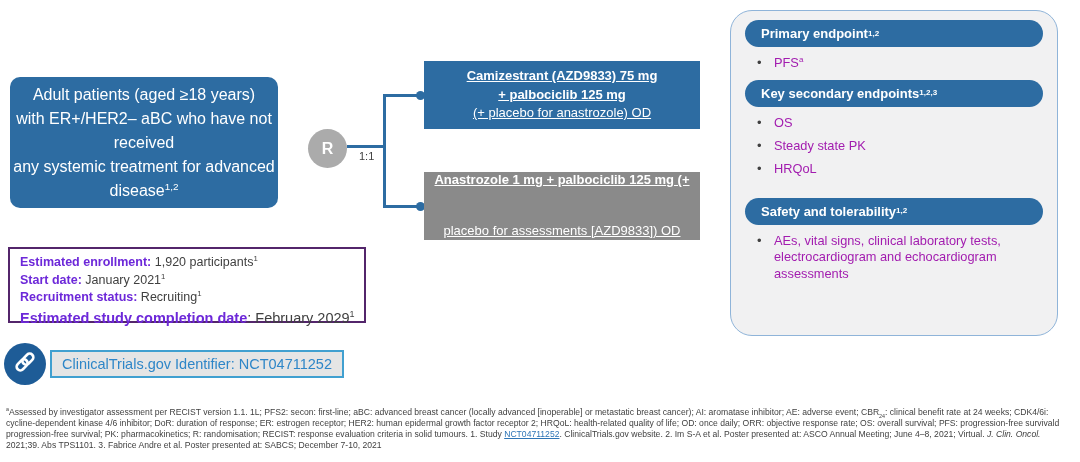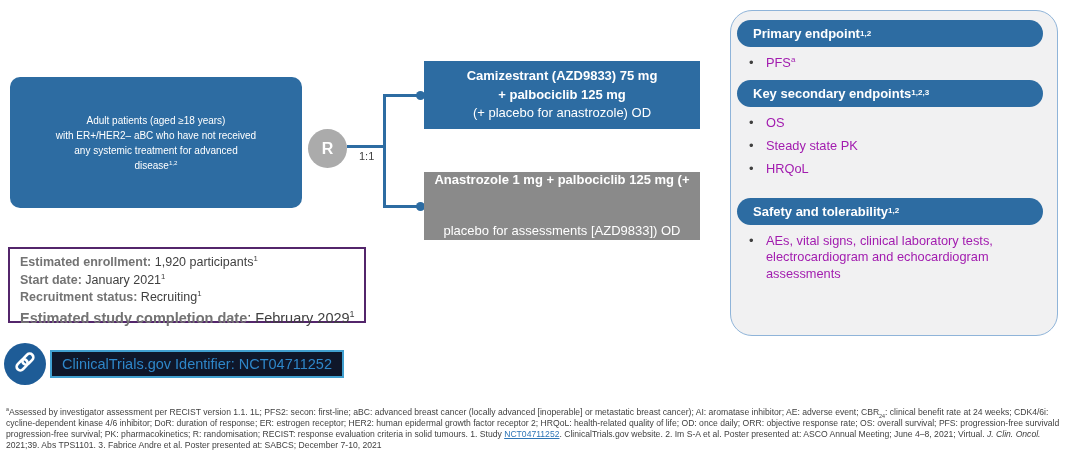--- a/index.html
+++ b/index.html
@@ -2,67 +2,67 @@
 <html><head>
 <meta charset="utf-8">
 <style>
   html,body{margin:0;padding:0;background:#ffffff;}
   .canvas{position:relative;width:1080px;height:462px;background:#ffffff;
           font-family:"Liberation Sans",sans-serif;overflow:hidden;}
   sup{font-size:0.62em;vertical-align:super;line-height:0;}
   sub{font-size:0.62em;vertical-align:sub;line-height:0;}
 
   
-  .patient-box{position:absolute;left:10px;top:77px;width:292px;height:131px;
+  .patient-box{position:absolute;left:10px;top:77px;width:268px;height:131px;
     background:#2d6ca2;border-radius:10px;color:#ffffff;display:flex;
     align-items:center;justify-content:center;text-align:center;
-    font-size:10px;line-height:1.5;}
+    font-size:16px;line-height:1.5;}
 
   
   .r-circle{position:absolute;left:308px;top:129px;width:39px;height:39px;
     border-radius:50%;background:#ababab;color:#ffffff;font-weight:bold;
     font-size:16px;display:flex;align-items:center;justify-content:center;}
   .line{position:absolute;background:#2d6ca2;}
   .line-h-main{left:347px;top:145px;width:38px;height:3px;}
   .line-v{left:383px;top:94px;width:3px;height:114px;}
   .line-h-top{left:383px;top:94px;width:36px;height:3px;}
   .line-h-bot{left:383px;top:205px;width:36px;height:3px;}
   .dot{position:absolute;width:9px;height:9px;border-radius:50%;background:#2d6ca2;}
   .dot-top{left:416px;top:91px;}
   .dot-bot{left:416px;top:202px;}
   .ratio{position:absolute;left:352px;top:150px;font-size:11px;color:#404040;margin-left:7px;}
 
   
   .arm{position:absolute;left:424px;width:276px;height:68px;color:#ffffff;
     text-align:center;font-size:13px;line-height:1.45;display:flex;
-    flex-direction:column;justify-content:center;padding:0 8px;box-sizing:border-box;}
+    flex-direction:column;justify-content:center;padding:0 8px;box-sizing:border-box;text-decoration:underline;}
   .arm-top{top:61px;background:#2d6ca2;}
   .arm-bottom{top:172px;background:#8a8a8a;gap:32px;}
   .bold{font-weight:bold;}
 
   
   .enroll-box{position:absolute;left:8px;top:247px;width:358px;height:76px;
     border:2px solid #53256b;background:#ffffff;box-sizing:border-box;
     padding:5px 6px 0 10px;font-size:12.5px;color:#404040;line-height:1.4;}
-  .enroll-row b{color:#737373;}
+  .enroll-row b{color:#6d28d9;}
   .enroll-row.big{font-size:14.5px;margin-top:1px;}
 
   
   .link-circle{position:absolute;left:4px;top:343px;width:42px;height:42px;
     border-radius:50%;background:#1e5c97;display:flex;align-items:center;
     justify-content:center;}
   .ctgov-box{position:absolute;left:50px;top:350px;width:294px;height:28px;
-    background:#0f172a;border:2px solid #41a0d0;box-sizing:border-box;
+    background:#e5e5e5;border:2px solid #41a0d0;box-sizing:border-box;
     color:#2e86c8;font-size:14.5px;display:flex;align-items:center;
     justify-content:center;}
 
   
   .panel{position:absolute;left:730px;top:10px;width:328px;height:326px;
     background:#f1f1f2;border:1.5px solid #8fb4d9;border-radius:22px;
-    box-sizing:border-box;padding:9px 14px 0 6px;}
+    box-sizing:border-box;padding:9px 14px 0 14px;}
   .pill{background:#2d6ca2;color:#ffffff;font-weight:bold;font-size:13px;
     border-radius:14px;height:27px;box-sizing:border-box;display:flex;
     align-items:center;padding:0 16px;}
   .pill-safety{margin-top:20px;}
   .bullets{list-style:none;margin:8px 0 8px 0;padding:0 2px 0 12px;
     color:#a21caf;font-size:12.8px;}
   .bullets li{position:relative;padding-left:17px;margin:6px 0;line-height:1.32;}
   .bullets li::before{content:"\2022";position:absolute;left:0;top:-1px;
     color:#404040;font-size:13px;}
 

